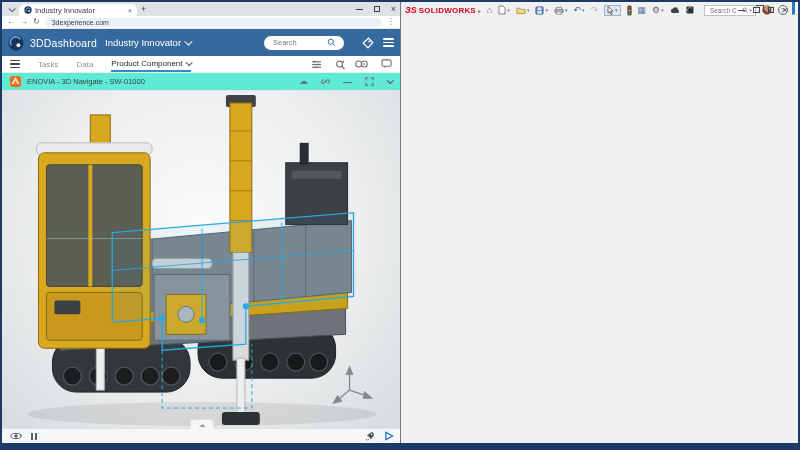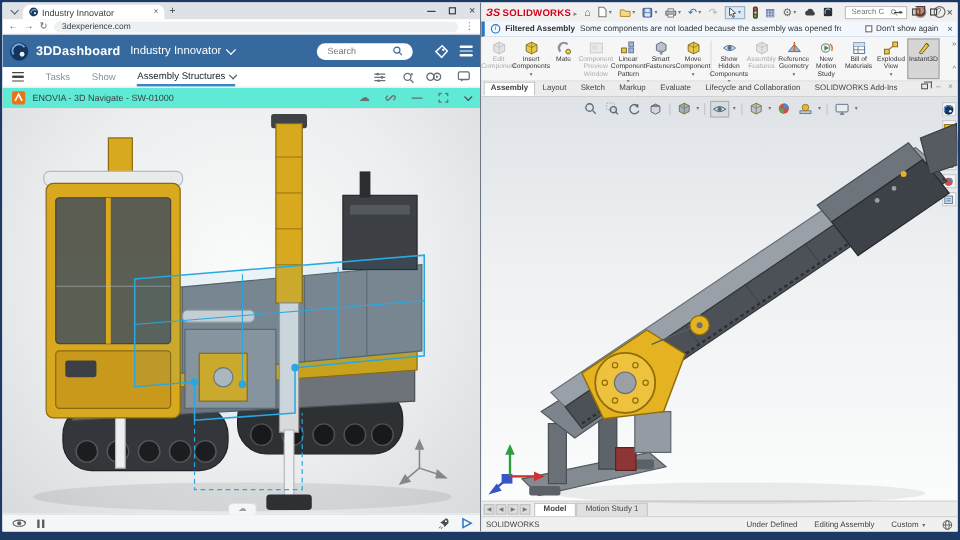--- a/index.html
+++ b/index.html
@@ -2,41 +2,41 @@
 <html><head>
 <meta charset="utf-8">
 <style>
   html,body{margin:0;padding:0;}
   body{width:800px;height:450px;font-family:"Liberation Sans",sans-serif;-webkit-font-smoothing:antialiased;}
   *{box-sizing:border-box;}
   .frame{width:800px;height:450px;background:#1c3a64;padding:2px 2px 7px 2px;}
   .split{width:100%;height:441px;display:flex;background:#fff;overflow:hidden;}
   .pane{position:relative;overflow:hidden;}
   .left{width:398px;background:#fff;display:flex;flex-direction:column;}
-  .right{width:398px;border-left:1px solid #6f7a86;background:#f0f0f0;display:flex;flex-direction:column;}
+  .right{width:398px;border-left:1px solid #6f7a86;background:#f0f0f0;display:flex;flex-direction:row;}
 
   
   .tabstrip{height:14px;background:#dee1e6;display:flex;align-items:flex-end;position:relative;font-size:7.5px;color:#3c4043;}
   .tab-search{width:12px;height:11px;margin:0 2px 1px 3px;border-radius:3px;display:flex;align-items:center;justify-content:center;color:#5f6368;font-size:6px;}
   .btab{background:#fff;border-radius:6px 6px 0 0;height:12px;display:flex;align-items:center;gap:3px;padding:0 5px;width:118px;}
   .btab .ttl{white-space:nowrap;overflow:hidden;flex:1;}
   .tclose{color:#5f6368;font-size:7px;}
   .newtab{margin:0 0 2px 4px;color:#3c4043;font-size:9px;}
   .wctl{position:absolute;right:4px;top:0;height:14px;display:flex;align-items:center;gap:11px;color:#3c4043;}
   .wmin{width:7px;border-bottom:1px solid #3c4043;height:1px;}
   .wmax{width:6px;height:6px;border:1px solid #3c4043;}
   .wx{font-size:9px;line-height:1;}
   .urlrow{height:13px;background:#fff;display:flex;align-items:center;gap:5px;padding:0 5px;border-bottom:1px solid #e4e6e8;color:#5f6368;}
   .navg{font-size:8px;line-height:1;}
   .urlpill{flex:1;height:9px;background:#eef1f3;border-radius:5px;display:flex;align-items:center;padding:0 7px;font-size:7px;color:#3c4043;}
 
   
   .appbar{height:27px;background:#36699e;display:flex;align-items:center;padding:0 6px;color:#fff;}
   .logo3ds{width:16px;height:16px;margin-right:6px;}
-  .brand{font-size:10.5px;font-weight:bold;letter-spacing:.2px;}
+  .brand{font-size:10.5px;font-weight:normal;letter-spacing:.2px;}
   .space{font-size:9.5px;margin-left:8px;display:flex;align-items:center;gap:3px;}
   .chev{width:6px;height:6px;border-right:1.4px solid #fff;border-bottom:1.4px solid #fff;transform:rotate(45deg) translateY(-2px);display:inline-block;}
   .appbar .spacer{flex:1;}
   .searchpill{width:80px;height:14px;background:#fff;border-radius:8px;display:flex;align-items:center;padding:0 4px 0 7px;margin-right:9px;}
   .searchpill input{border:0;outline:0;width:56px;font-size:7.5px;color:#333;background:transparent;font-family:"Liberation Sans",sans-serif;}
   .appbar .ic{margin-left:9px;}
   .burger{display:inline-flex;flex-direction:column;gap:2px;}
   .burger i{width:11px;height:1.6px;background:#fff;border-radius:1px;}
 
   
@@ -205,24 +205,24 @@
       <div class="navtabs">
         <span class="burger burger-d" style="gap:2px">
             <i style="width:10px;height:1.5px;background:#444;"></i>
             <i style="width:10px;height:1.5px;background:#444;"></i>
             <i style="width:10px;height:1.5px;background:#444;"></i>
           </span>
         <span class="ntab">
             <span>Tasks</span>
           </span>
         <span class="ntab">
-            <span>Show</span>
+            <span>Data</span>
           </span>
         <span class="ntab active">
-            <span>Assembly Structures</span>
+            <span>Product Component</span>
             <span class="chev-d"></span>
           </span>
         <span class="ntico" style="right:78px">
             <svg width="11" height="11" viewBox="0 0 12 12">
               <line x1="1" y1="3" x2="11" y2="3" stroke="#6a7075" stroke-width="1.2"></line>
               <line x1="1" y1="6" x2="11" y2="6" stroke="#6a7075" stroke-width="1.2"></line>
               <line x1="1" y1="9" x2="11" y2="9" stroke="#6a7075" stroke-width="1.2"></line>
               <circle cx="4" cy="3" r="1.2" fill="#6a7075"></circle>
               <circle cx="8" cy="6" r="1.2" fill="#6a7075"></circle>
               <circle cx="5" cy="9" r="1.2" fill="#6a7075"></circle>

